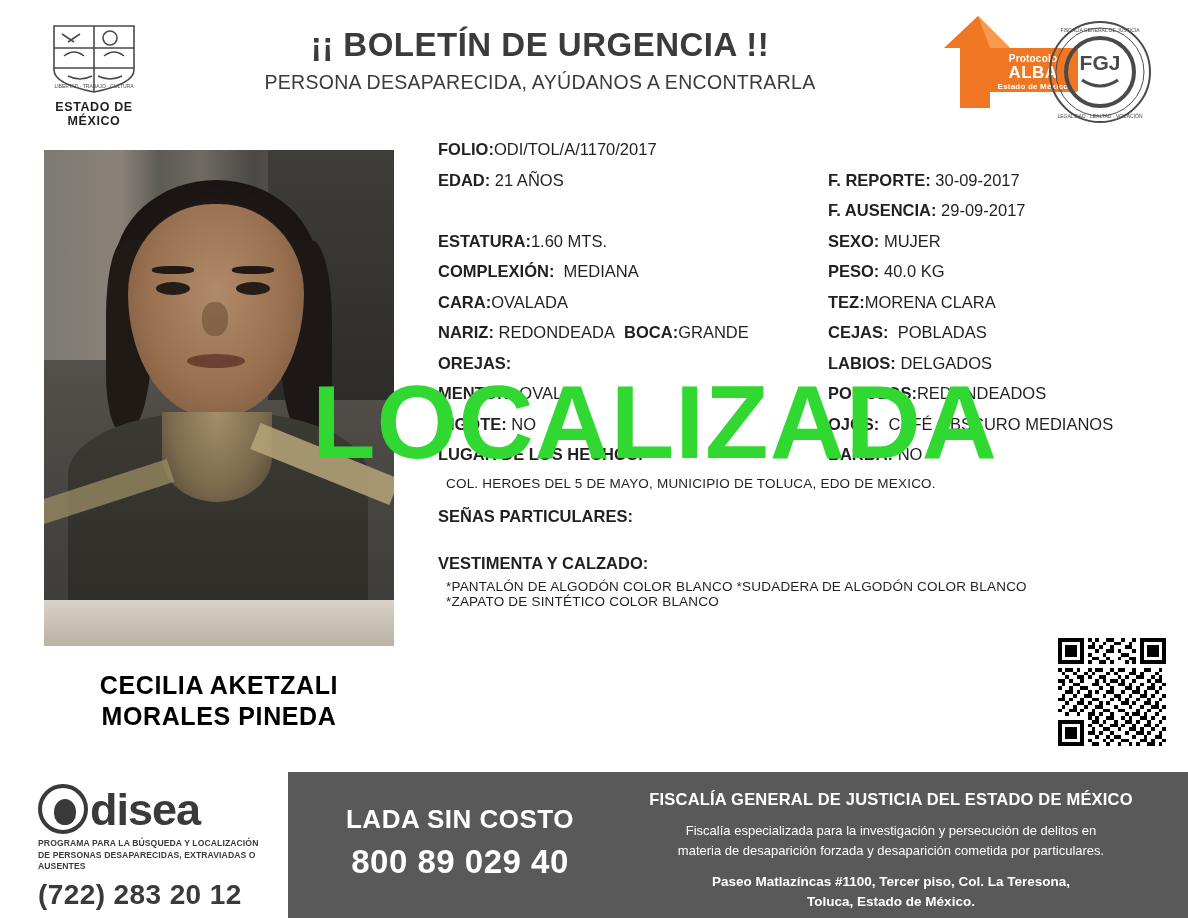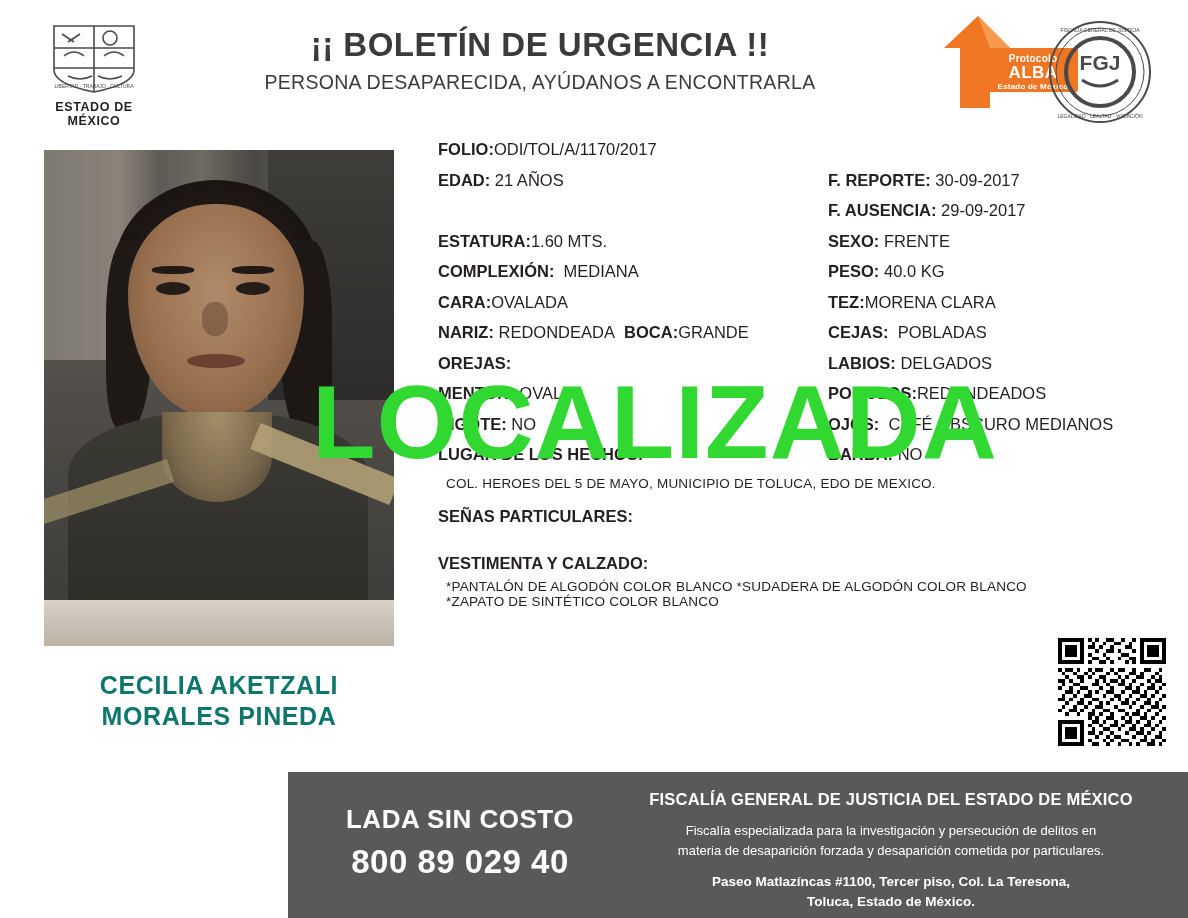--- a/index.html
+++ b/index.html
@@ -167,21 +167,21 @@
     background:linear-gradient(180deg,#d8d2c7,#b9b2a5);
   }
 
   .person-name {
     text-align: center;
     margin-top: 24px;
     font-size: 25px;
     font-weight: bold;
     line-height: 1.22;
     letter-spacing: .6px;
-    color: #0f766e;
+    color: #000000;
   }
 
   
   .details {
     position: absolute;
     left: 438px;
     top: 140px;
     width: 716px;
     font-size: 16.5px;
   }
@@ -374,21 +374,21 @@
     <span class="col-left"><span class="lbl">EDAD:</span> <span class="val">21 AÑOS</span></span>
     <span class="col-right"><span class="lbl">F. REPORTE:</span> <span class="val">30-09-2017</span></span>
   </div>
 
   <div class="line">
     <span class="col-right"><span class="lbl">F. AUSENCIA:</span> <span class="val">29-09-2017</span></span>
   </div>
 
   <div class="line">
     <span class="col-left"><span class="lbl">ESTATURA:</span><span class="val">1.60 MTS.</span></span>
-    <span class="col-right"><span class="lbl">SEXO:</span> <span class="val">FRENTE</span></span>
+    <span class="col-right"><span class="lbl">SEXO:</span> <span class="val">MUJER</span></span>
   </div>
 
   <div class="line">
     <span class="col-left"><span class="lbl">COMPLEXIÓN:</span>&nbsp; <span class="val">MEDIANA</span></span>
     <span class="col-right"><span class="lbl">PESO:</span> <span class="val">40.0 KG</span></span>
   </div>
 
   <div class="line">
     <span class="col-left"><span class="lbl">CARA:</span><span class="val">OVALADA</span></span>
     <span class="col-right"><span class="lbl">TEZ:</span><span class="val">MORENA CLARA</span></span>
@@ -661,20 +661,32 @@
         <rect x="19" y="28" width="1" height="1"></rect>
         <rect x="21" y="28" width="1" height="1"></rect>
         <rect x="24" y="28" width="2" height="1"></rect>
         <rect x="27" y="28" width="1" height="1"></rect>
     </g>
   </svg>
 </div>
 
 <div class="footer">
 
+  <div class="disea">
+    <div class="disea-top">
+      <div class="disea-mark"></div>
+      <div class="disea-word">disea</div>
+    </div>
+    <div class="disea-sub">
+      <div>PROGRAMA PARA LA BÚSQUEDA Y LOCALIZACIÓN</div>
+      <div>DE PERSONAS DESAPARECIDAS, EXTRAVIADAS  O</div>
+      <div>AUSENTES</div>
+    </div>
+    <div class="disea-phone">(722) 283 20 12</div>
+  </div>
 
   <div class="grayband">
     <div class="lada">
       <div class="lada-l1">LADA SIN COSTO</div>
       <div class="lada-l2">800 89 029 40</div>
     </div>
     <div class="fiscalia">
       <div class="fis-title">FISCALÍA GENERAL DE JUSTICIA DEL ESTADO DE MÉXICO</div>
       <div class="fis-desc">
         <div>Fiscalía especializada para la investigación y persecución de delitos en</div>

